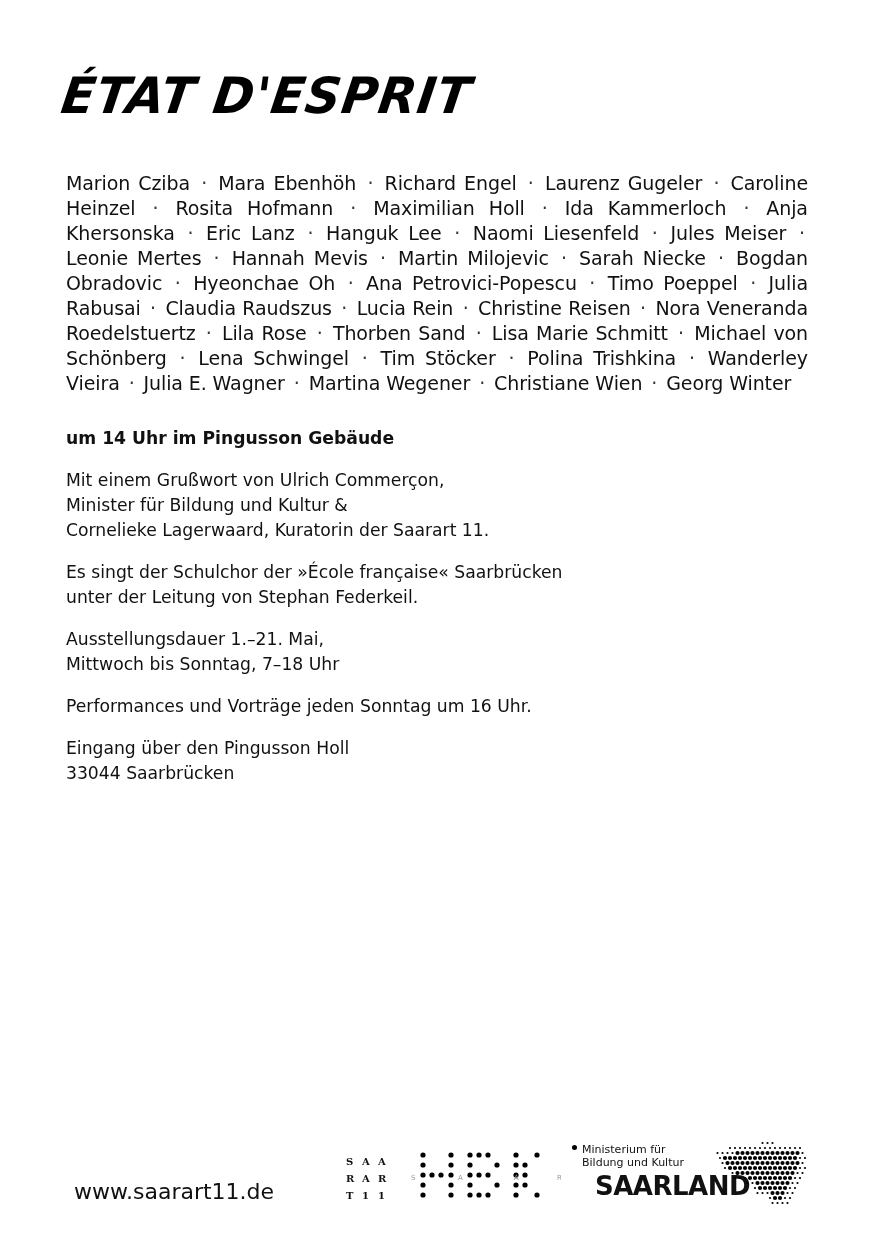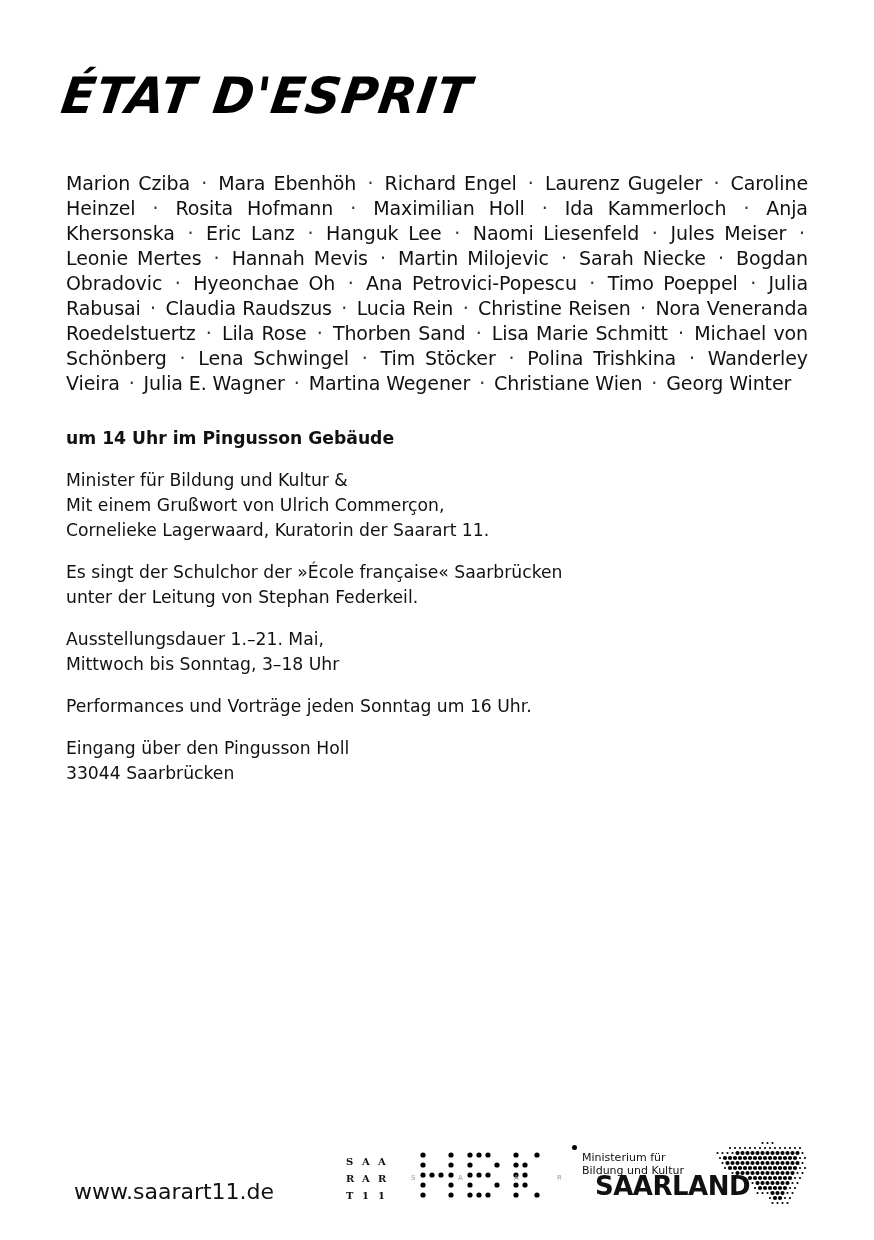--- a/index.html
+++ b/index.html
@@ -45,21 +45,21 @@
     .logo-saarart .row span { width: 16px; display: inline-block; }
     .logo-hbk { position: absolute; left: 411px; top: 1151px; }
     .logo-ministry {
       position: absolute; left: 572px; top: 1143px;
     }
     .logo-ministry .dot {
       position: absolute; left: 0; top: 2px; width: 5px; height: 5px;
       background: #000; border-radius: 50%;
     }
     .logo-ministry .sub {
-      position: absolute; left: 10px; top: 8px;
+      position: absolute; left: 10px; top: 0;
       font-size: 11px; line-height: 13px; white-space: nowrap;
     }
     .logo-ministry .name {
       position: absolute; left: 9px; top: 28px;
       font-size: 26px; font-weight: bold; line-height: 30px;
       letter-spacing: -0.5px; white-space: nowrap; margin-left: 14px;
     }
     .logo-map { position: absolute; left: 713px; top: 1134px; }
   </style>
 </head>
@@ -67,31 +67,31 @@
 
 <div class="title">État d'esprit</div>
 
 <div class="artists" id="artists"><span>Marion Cziba</span> <span class="sep">·</span> <span>Mara Ebenhöh</span> <span class="sep">·</span> <span>Richard Engel</span> <span class="sep">·</span> <span>Laurenz Gugeler</span> <span class="sep">·</span> <span>Caroline Heinzel</span> <span class="sep">·</span> <span>Rosita Hofmann</span> <span class="sep">·</span> <span>Maximilian Holl</span> <span class="sep">·</span> <span>Ida Kammerloch</span> <span class="sep">·</span> <span>Anja Khersonska</span> <span class="sep">·</span> <span>Eric Lanz</span> <span class="sep">·</span> <span>Hanguk Lee</span> <span class="sep">·</span> <span>Naomi Liesenfeld</span> <span class="sep">·</span> <span>Jules Meiser</span> <span class="sep">·</span> <span>Leonie Mertes</span> <span class="sep">·</span> <span>Hannah Mevis</span> <span class="sep">·</span> <span>Martin Milojevic</span> <span class="sep">·</span> <span>Sarah Niecke</span> <span class="sep">·</span> <span>Bogdan Obradovic</span> <span class="sep">·</span> <span>Hyeonchae Oh</span> <span class="sep">·</span> <span>Ana Petrovici-Popescu</span> <span class="sep">·</span> <span>Timo Poeppel</span> <span class="sep">·</span> <span>Julia Rabusai</span> <span class="sep">·</span> <span>Claudia Raudszus</span> <span class="sep">·</span> <span>Lucia Rein</span> <span class="sep">·</span> <span>Christine Reisen</span> <span class="sep">·</span> <span>Nora Veneranda Roedelstuertz</span> <span class="sep">·</span> <span>Lila Rose</span> <span class="sep">·</span> <span>Thorben Sand</span> <span class="sep">·</span> <span>Lisa Marie Schmitt</span> <span class="sep">·</span> <span>Michael von Schönberg</span> <span class="sep">·</span> <span>Lena Schwingel</span> <span class="sep">·</span> <span>Tim Stöcker</span> <span class="sep">·</span> <span>Polina Trishkina</span> <span class="sep">·</span> <span>Wanderley Vieira</span> <span class="sep">·</span> <span>Julia E. Wagner</span> <span class="sep">·</span> <span>Martina Wegener</span> <span class="sep">·</span> <span>Christiane Wien</span> <span class="sep">·</span> <span>Georg Winter</span></div>
 
 <div class="info">
   <p class="heading">
     <span class="line">um 14 Uhr im Pingusson Gebäude</span>
   </p>
   <p>
+    <span class="line">Mit einem Grußwort von Ulrich Commerçon,</span>
     <span class="line">Minister für Bildung und Kultur &amp;</span>
-    <span class="line">Mit einem Grußwort von Ulrich Commerçon,</span>
     <span class="line">Cornelieke Lagerwaard, Kuratorin der Saarart 11.</span>
   </p>
   <p>
     <span class="line">Es singt der Schulchor der »École française« Saarbrücken</span>
     <span class="line">unter der Leitung von Stephan Federkeil.</span>
   </p>
   <p>
     <span class="line">Ausstellungsdauer 1.–21. Mai,</span>
-    <span class="line">Mittwoch bis Sonntag, 3–18 Uhr</span>
+    <span class="line">Mittwoch bis Sonntag, 7–18 Uhr</span>
   </p>
   <p>
     <span class="line">Performances und Vorträge jeden Sonntag um 16 Uhr.</span>
   </p>
   <p>
     <span class="line">Eingang über den Pingusson Holl</span>
     <span class="line">33044 Saarbrücken</span>
   </p>
 </div>
 

